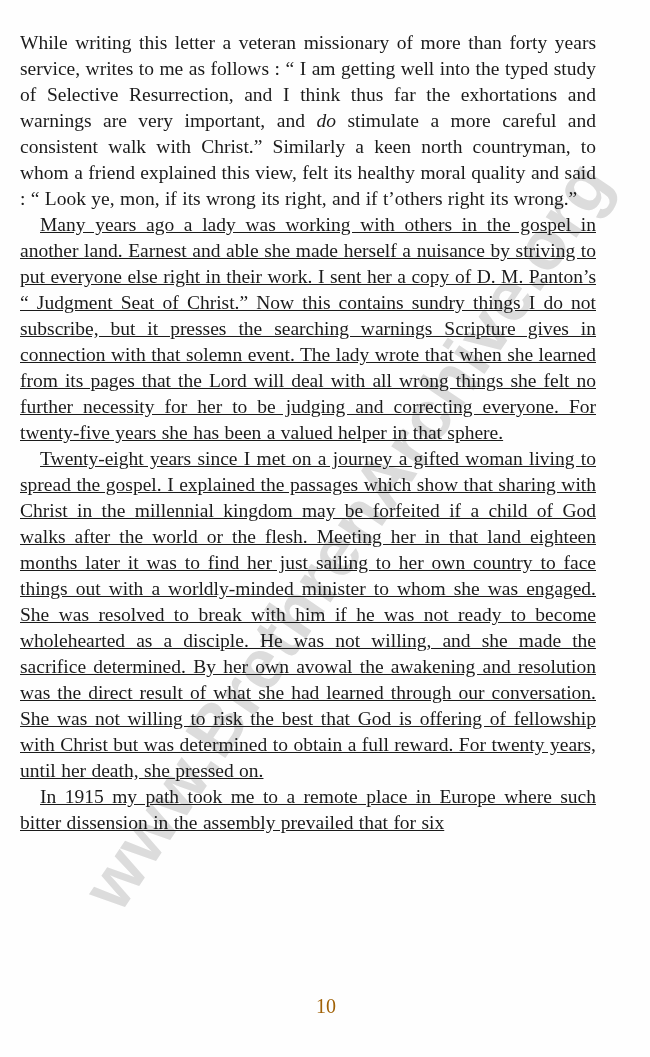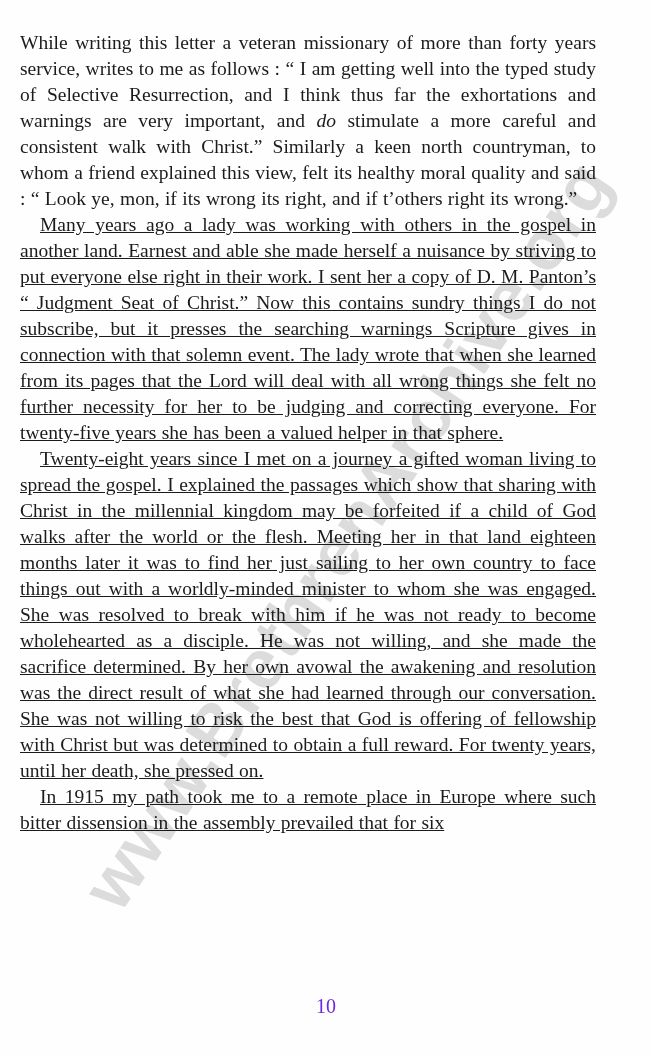--- a/index.html
+++ b/index.html
@@ -50,21 +50,21 @@
     text-indent: 20px;
     text-decoration: underline;
   }
   .page-number {
     position: absolute;
     left: 38px;
     top: 994px;
     width: 576px;
     text-align: center;
     z-index: 1;
-    color: #6d28d9;
+    color: #a16207;
     font-size: 20px;
     line-height: 24px;
   }
 </style>
 </head>
 <body>
 
 <div class="scan-page">
 
   <div class="watermark">www.BrethrenArchive.org</div>

